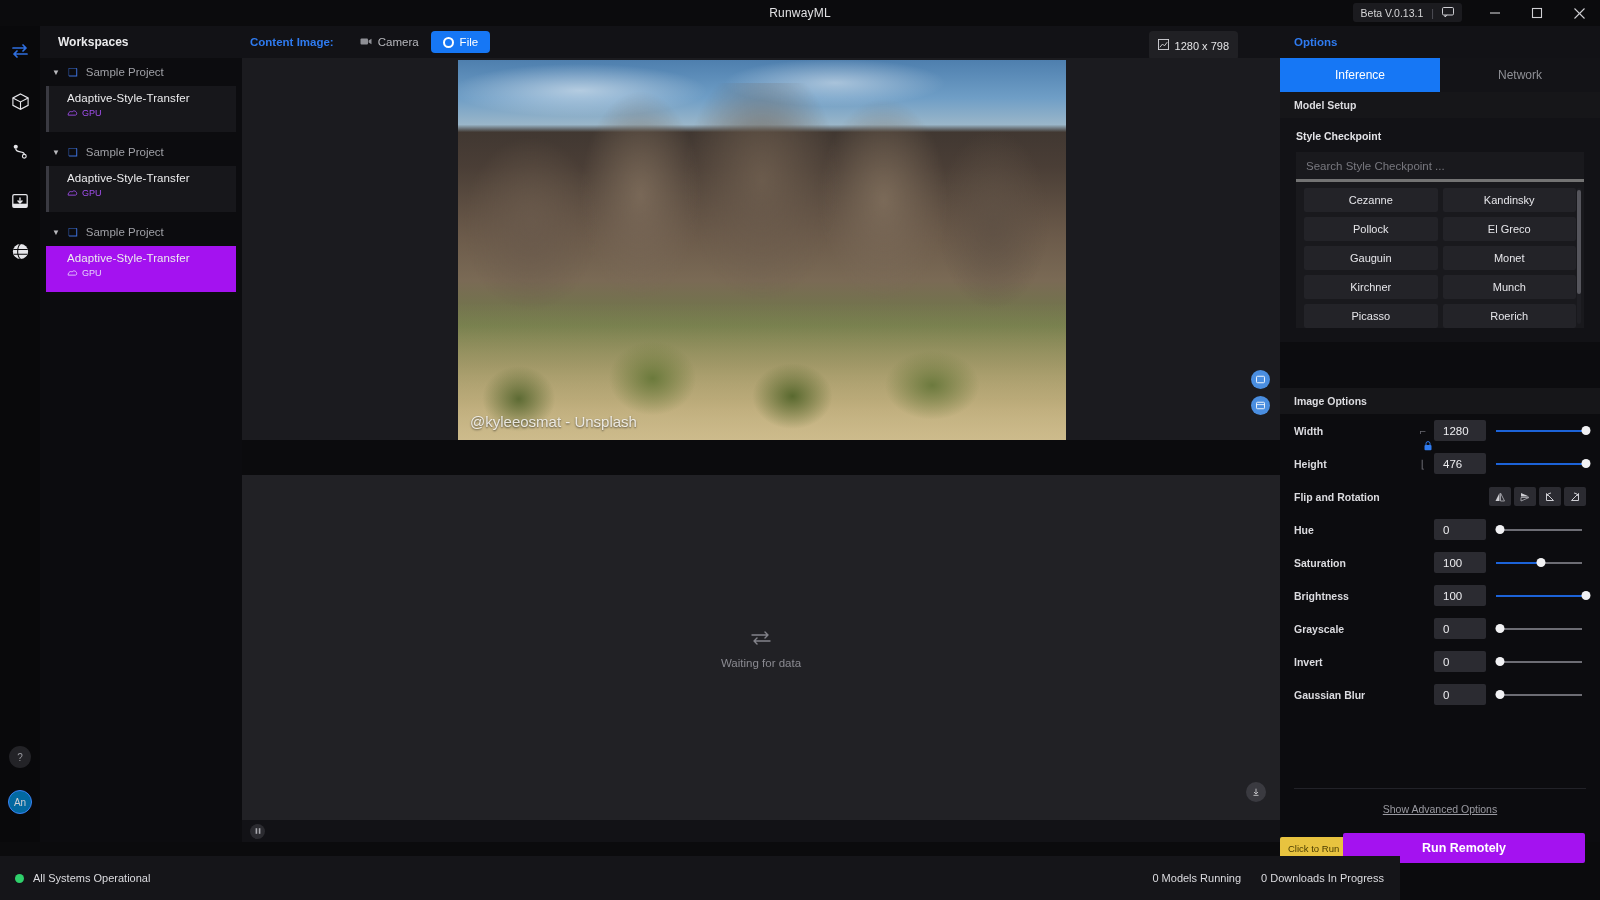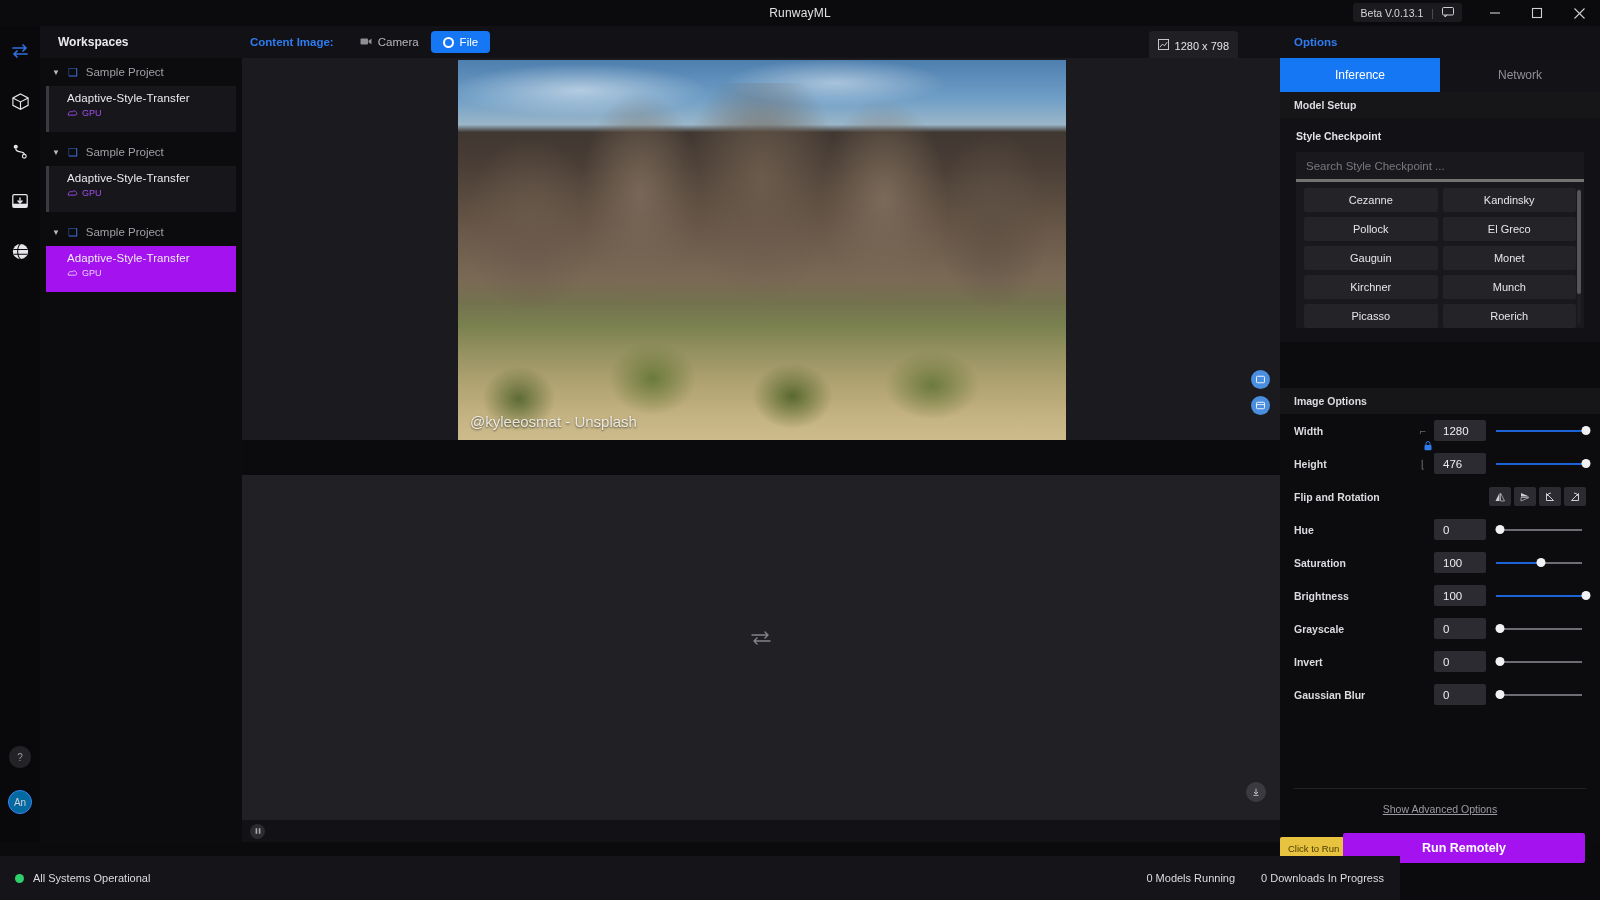--- a/index.html
+++ b/index.html
@@ -294,21 +294,21 @@
   .panel-divider { position: absolute; left: 14px; top: 730px; width: 292px; height: 1px; background: #222228; }
 
   
   .statusbar {
     position: absolute; left: 0; top: 856px; width: 1400px; height: 44px;
     background: #151519; display: flex; align-items: center;
   }
   .status-left { display: flex; align-items: center; gap: 9px; margin-left: 15px; }
   .green-dot { width: 9px; height: 9px; border-radius: 50%; background: #2fd06b; }
   .status-tx { font-size: 11px; color: #dcdce0; }
-  .status-right { margin-left: auto; display: flex; gap: 26px; margin-right: 16px; }
+  .status-right { margin-left: auto; display: flex; gap: 20px; margin-right: 16px; }
 </style>
 </head>
 <body>
 
 <div class="app">
 
   <div class="titlebar">
     <div class="title-text">RunwayML</div>
     <div class="beta-pill">
       <span>Beta V.0.13.1</span>
@@ -495,20 +495,21 @@
 
 
   <div class="output-area">
     <div class="waiting">
       <div class="waiting-ic">
         <svg width="22" height="16" viewBox="0 0 22 16">
           <path d="M2 5 H18 M15 2 L18 5 L15 8" fill="none" stroke="#83838a" stroke-width="1.4" stroke-linecap="round" stroke-linejoin="round"></path>
           <path d="M20 11 H4 M7 8 L4 11 L7 14" fill="none" stroke="#83838a" stroke-width="1.4" stroke-linecap="round" stroke-linejoin="round"></path>
         </svg>
       </div>
+      <div class="waiting-tx">Waiting for data</div>
     </div>
     <div class="out-dl">
       <svg width="10" height="10" viewBox="0 0 12 12">
           <path d="M6 2 V8 M3.6 6 L6 8.5 L8.4 6 M3 10 H9" fill="none" stroke="#c8c8cc" stroke-width="1.1"></path>
         </svg>
     </div>
   </div>
 
   <div class="out-foot">
     <div class="pause-ic">

